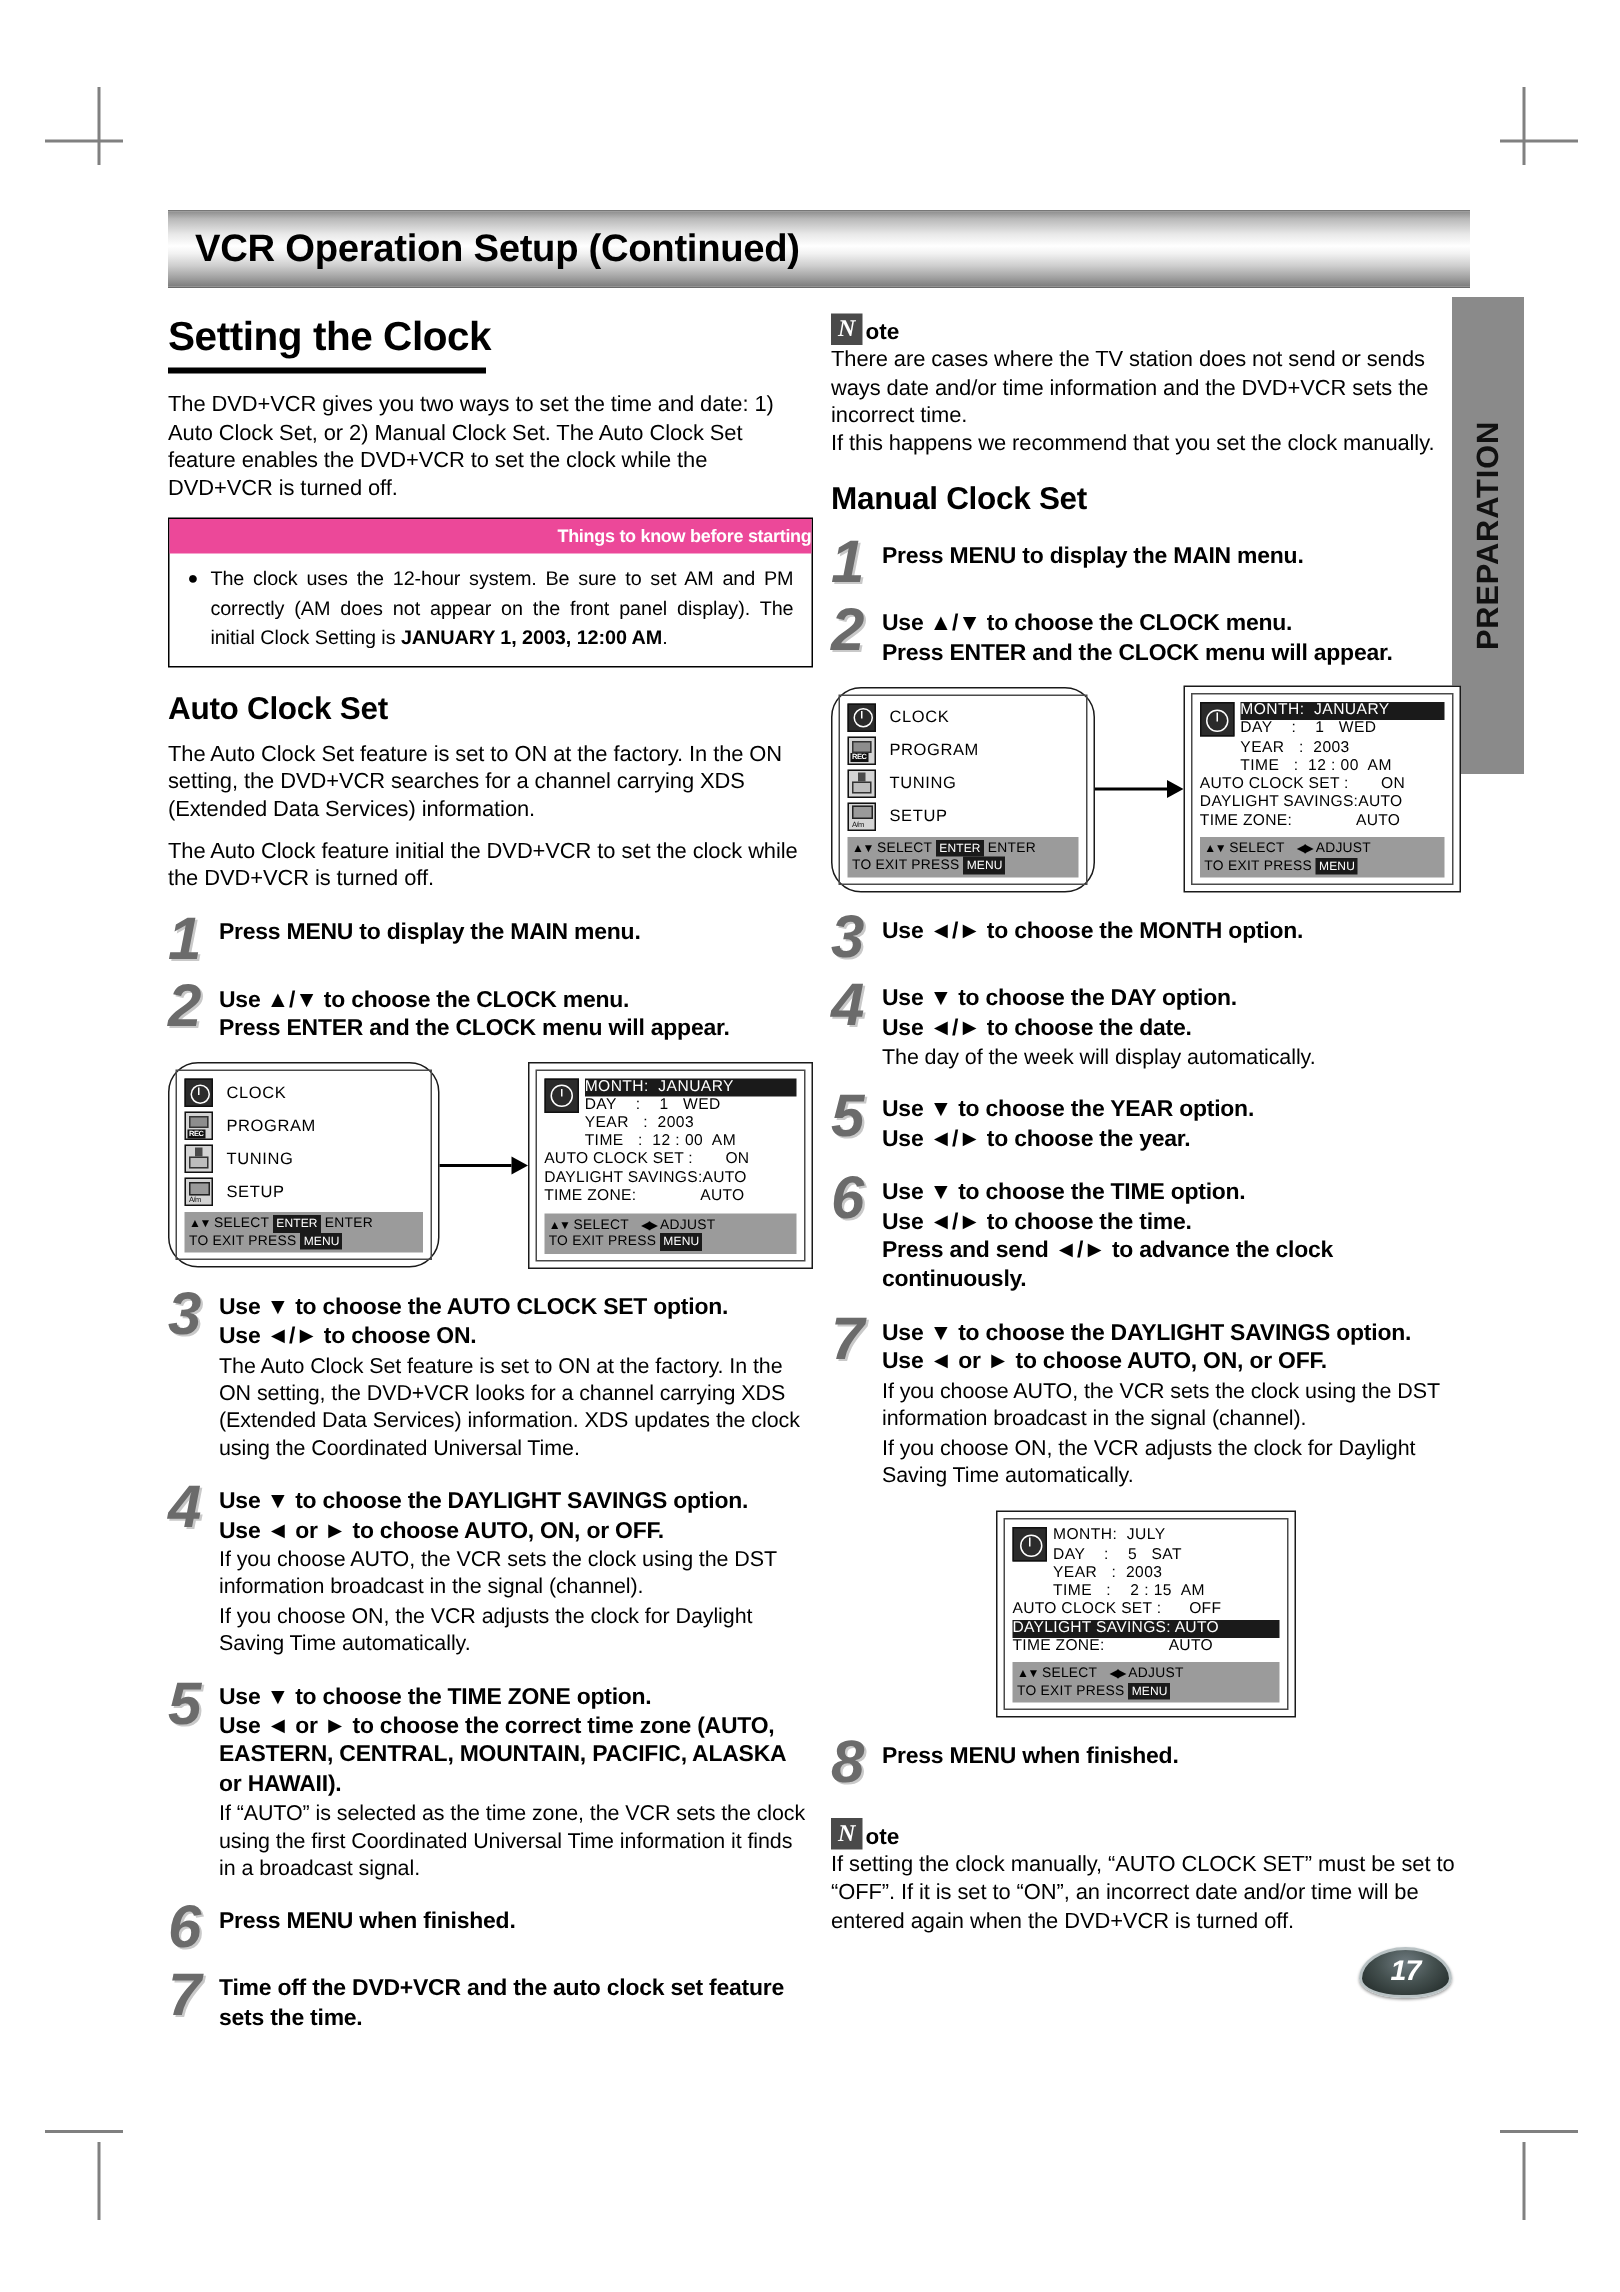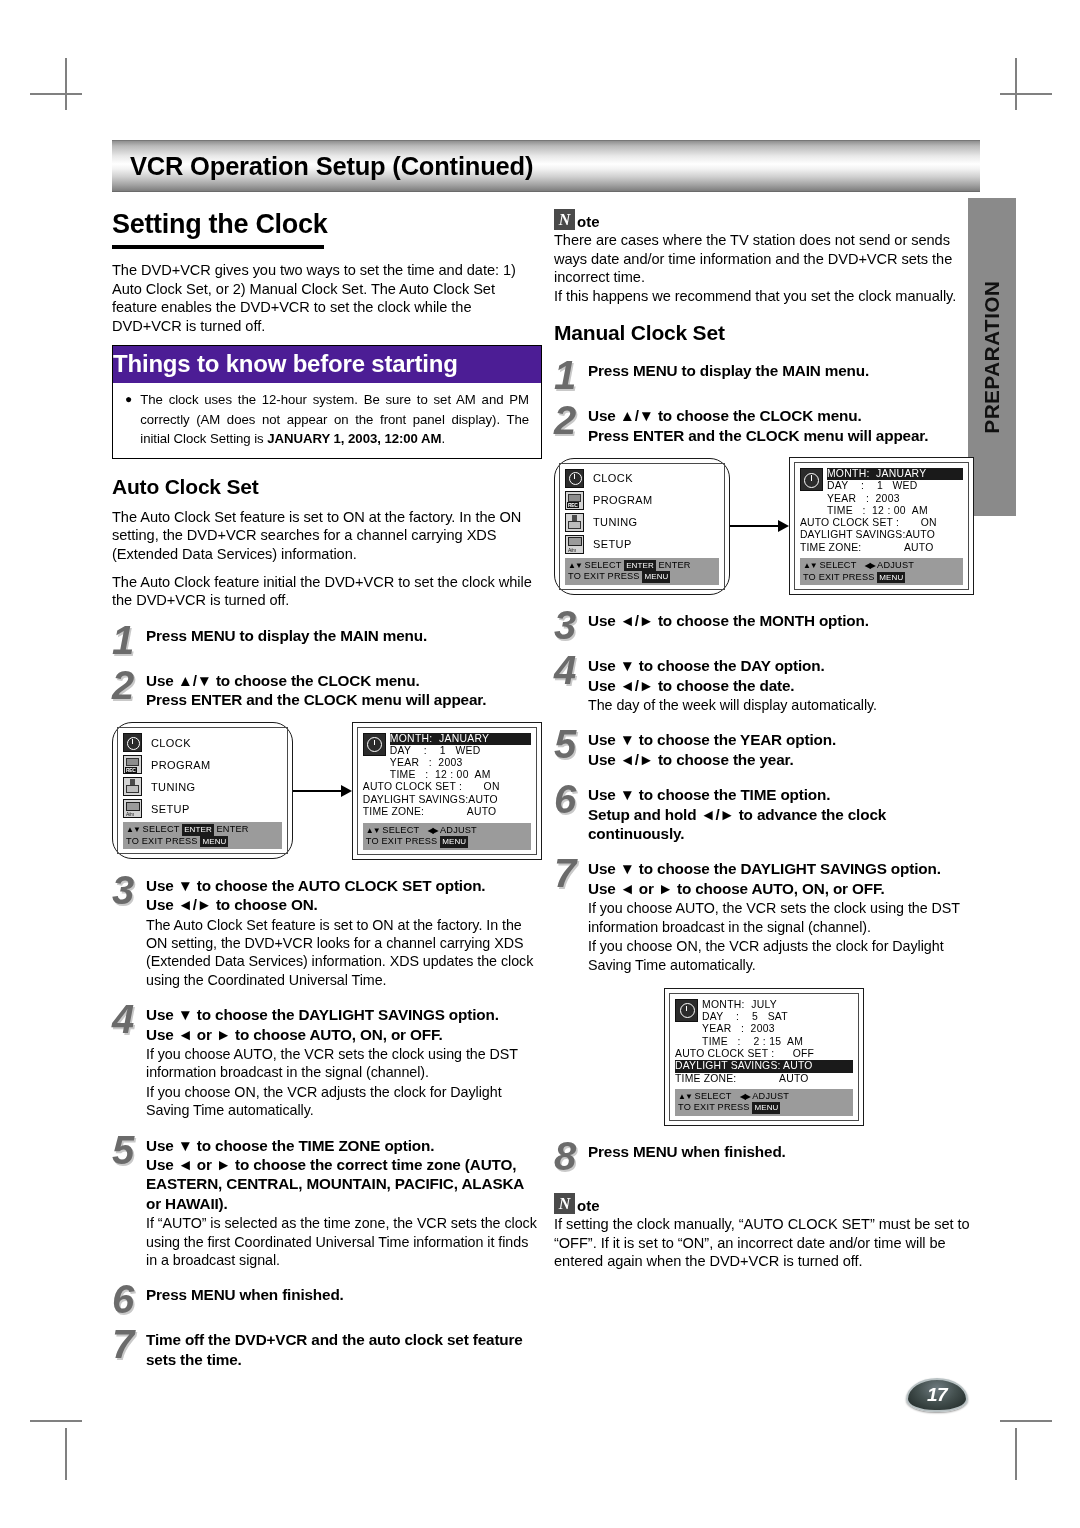--- a/index.html
+++ b/index.html
@@ -52,22 +52,22 @@
   h2.sub { font-size:21px; font-weight:bold; margin:16px 0 9px 0; letter-spacing:-0.2px; }
 
   p.body {
     font-size:14.6px; line-height:18.6px; margin:0 0 9px 0;
     letter-spacing:-0.05px;
   }
 
   
   .ttk { border:1.5px solid #000; margin:10px 0 6px 0; }
   .ttk-head {
-    background:#4c1d95; color:#fff; text-align:left;
-    font-size:24px; font-weight:bold; padding:4px 0 5px 0;
+    background:#ec4899; color:#fff; text-align:right;
+    font-size:12px; font-weight:bold; padding:4px 0 5px 0;
     letter-spacing:-0.2px;
   }
   .ttk-body { padding:7px 12px 9px 10px; }
   .ttk-row { display:flex; align-items:flex-start; }
   .ttk-bullet { font-size:12px; line-height:19px; padding:0 8px 0 2px; }
   .ttk-text {
     font-size:13.2px; line-height:19.5px; text-align:justify;
     letter-spacing:-0.05px;
   }
   .ttk-text b { font-weight:bold; }
@@ -207,21 +207,21 @@
     background:#8a8a8a;
     display:flex; align-items:center; justify-content:center;
   }
   .prep-tab span {
     transform:rotate(-90deg); white-space:nowrap;
     font-size:20.5px; font-weight:bold; letter-spacing:0.6px; color:#111;
   }
 
   
   .pagenum {
-    position:absolute; left:906px; top:1378px; width:62px; height:34px;
+    position:absolute; left:906px; top:1298px; width:62px; height:34px;
     border-radius:50% 50% 46% 46% / 62% 62% 38% 38%;
     background:radial-gradient(ellipse at 50% 28%, #6f7b80 0%, #44504f 46%, #1d2523 100%);
     border:2px solid #b9c2c4;
     display:flex; align-items:center; justify-content:center;
     box-shadow:0 1px 2px rgba(0,0,0,.4);
   }
   .pagenum span {
     color:#fff; font-size:19px; font-weight:bold; letter-spacing:-0.5px;
     font-style:italic;
   }
@@ -508,21 +508,22 @@
             <div class="step-num">5</div>
             <div class="step-body">
               <div class="b">Use ▼ to choose the YEAR option.</div>
               <div class="b">Use ◄/► to choose the year.</div>
             </div>
           </div>
           <div class="step">
             <div class="step-num">6</div>
             <div class="step-body">
               <div class="b">Use ▼ to choose the TIME option.</div>
-              <div class="b">Setup and hold ◄/► to advance the clock continuously.</div>
+              <div class="b">Use ◄/► to choose the time.</div>
+              <div class="b">Press and send ◄/► to advance the clock continuously.</div>
             </div>
           </div>
           <div class="step">
             <div class="step-num">7</div>
             <div class="step-body">
               <div class="b">Use ▼ to choose the DAYLIGHT SAVINGS option.</div>
               <div class="b">Use ◄ or ► to choose AUTO, ON, or OFF.</div>
               <div class="n">If you choose AUTO, the VCR sets the clock using the DST information broadcast in the signal (channel).</div>
               <div class="n">If you choose ON, the VCR adjusts the clock for Daylight Saving Time automatically.</div>
             </div>

